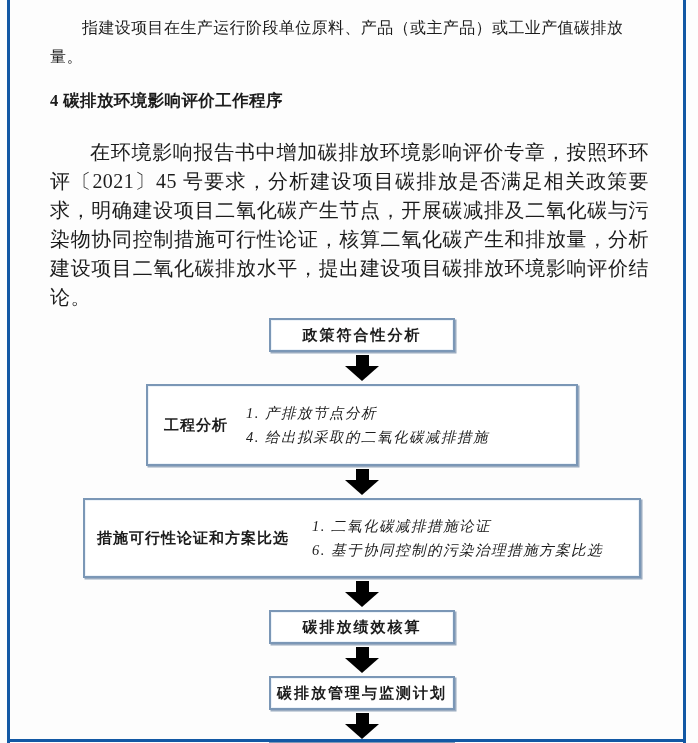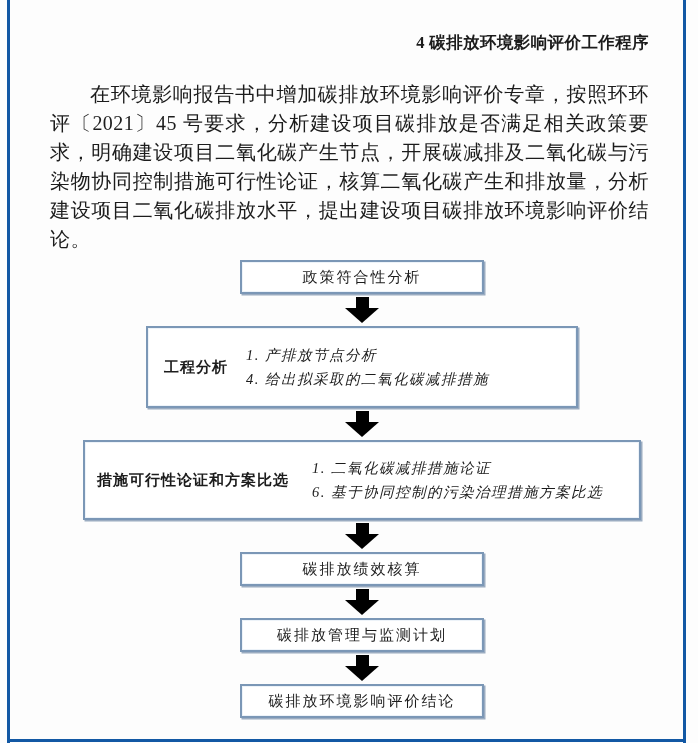--- a/index.html
+++ b/index.html
@@ -25,41 +25,40 @@
     position:absolute;left:10px;top:0;width:673px;height:739px;
     padding:13px 34px 0 40px;background:transparent;
   }
   .intro-line{
     margin:0;font-size:16px;line-height:29px;text-indent:2em;
     letter-spacing:.4px;
   }
   .section-heading{
     margin:19px 0 0 0;font-size:16.5px;line-height:22px;font-weight:bold;
     letter-spacing:.4px;
-    text-align:right;
   }
   .body-paragraph{
     margin:26px 0 0 0;font-size:20px;line-height:29px;text-indent:2em;
     text-align:justify;letter-spacing:.4px;
   }
 
   
   .flowchart{
     width:604px;margin:6px 0 0 10px;
     display:flex;flex-direction:column;align-items:center;
   }
   .fc-box{
     background:#fff;
     border:2px solid var(--box-border);
     box-shadow:1.5px 1.5px 0 rgba(75,106,143,.55), inset 0 0 0 1px rgba(235,242,248,.9);
     display:flex;align-items:center;justify-content:center;
   }
   .fc-simple{
-    width:244px;min-height:34px;padding:4px 6px;
-    font-weight:normal;font-size:15px;letter-spacing:2px;text-align:center;justify-content:center;
+    width:186px;min-height:34px;padding:4px 6px;
+    font-weight:bold;font-size:15px;letter-spacing:2px;text-align:center;justify-content:center;
   }
   .fc-wide{
     justify-content:flex-start;align-items:center;
     font-size:14.5px;
   }
   .fc-box2{width:432px;min-height:82px;padding:6px 8px 6px 16px;}
   .fc-box3{width:558px;min-height:80px;padding:6px 8px 6px 12px;}
   .fc-side-label{
     font-weight:bold;font-size:15px;letter-spacing:1px;white-space:nowrap;
     flex:0 0 auto;
@@ -81,20 +80,21 @@
 </style>
 </head>
 <body>
 
 <div class="frame-line frame-left"></div>
 <div class="frame-line frame-right"></div>
 <div class="frame-line frame-bottom"></div>
 
 <div class="content">
 
+  <p class="intro-line">指建设项目在生产运行阶段单位原料、产品（或主产品）或工业产值碳排放量。</p>
 
   <h2 class="section-heading">4 碳排放环境影响评价工作程序</h2>
 
   <p class="body-paragraph">在环境影响报告书中增加碳排放环境影响评价专章，按照环环评〔2021〕45 号要求，分析建设项目碳排放是否满足相关政策要求，明确建设项目二氧化碳产生节点，开展碳减排及二氧化碳与污染物协同控制措施可行性论证，核算二氧化碳产生和排放量，分析建设项目二氧化碳排放水平，提出建设项目碳排放环境影响评价结论。</p>
 
   <div class="flowchart">
 
     <div class="fc-box fc-simple">
       <span>政策符合性分析</span>
     </div>

